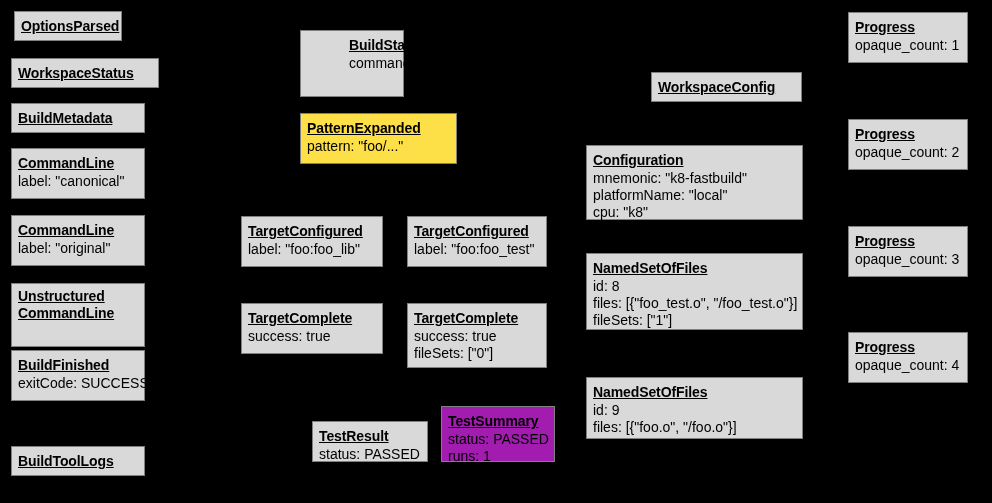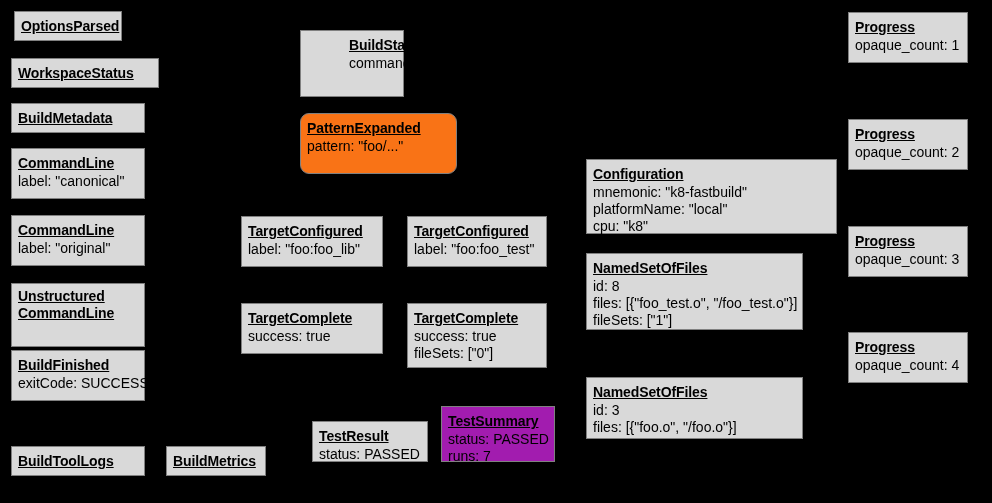--- a/index.html
+++ b/index.html
@@ -60,59 +60,59 @@
         <span class="node-field">label: "canonical"</span>
       </div></div>
     <div class="node" style="left: 11px; top: 215px; width: 134px; height: 51px; background: rgb(217, 217, 217); border-color: rgb(128, 128, 128); color: rgb(0, 0, 0);"><span class="node-title">CommandLine</span><div class="node-fields">
         <span class="node-field">label: "original"</span>
       </div></div>
     <div class="node title-only" style="left: 11px; top: 283px; width: 134px; height: 64px; background: rgb(217, 217, 217); border-color: rgb(128, 128, 128); color: rgb(0, 0, 0);"><span class="node-title wrap">Unstructured CommandLine</span></div>
     <div class="node" style="left: 11px; top: 350px; width: 134px; height: 51px; background: rgb(217, 217, 217); border-color: rgb(128, 128, 128); color: rgb(0, 0, 0);"><span class="node-title">BuildFinished</span><div class="node-fields">
         <span class="node-field">exitCode: SUCCESS</span>
       </div></div>
     <div class="node title-only" style="left: 11px; top: 446px; width: 134px; height: 30px; background: rgb(217, 217, 217); border-color: rgb(128, 128, 128); color: rgb(0, 0, 0);"><span class="node-title">BuildToolLogs</span></div>
-    <div class="node title-only" style="left: 166px; top: 446px; width: 100px; height: 30px; background: rgb(217, 217, 217); border-color: rgb(128, 128, 128); color: rgb(0, 0, 0);"><span class="node-title">BuildMetrics</span></div>
     <div class="node" style="left: 300px; top: 30px; width: 104px; height: 67px; background: rgb(217, 217, 217); border-color: rgb(128, 128, 128); color: rgb(0, 0, 0); padding-left: 48px;"><span class="node-title">BuildStarted</span><div class="node-fields">
         <span class="node-field">command: test</span>
       </div></div>
-    <div class="node" style="left: 300px; top: 113px; width: 157px; height: 61px; background: #f97316; border-color: rgb(128, 128, 128); color: rgb(0, 0, 0); border-radius: 9px;"><span class="node-title">PatternExpanded</span><div class="node-fields">
+    <div class="node" style="left: 300px; top: 113px; width: 157px; height: 51px; background: #fde047; border-color: rgb(128, 128, 128); color: rgb(0, 0, 0);"><span class="node-title">PatternExpanded</span><div class="node-fields">
         <span class="node-field">pattern: "foo/..."</span>
       </div></div>
     <div class="node" style="left: 241px; top: 216px; width: 142px; height: 51px; background: rgb(217, 217, 217); border-color: rgb(128, 128, 128); color: rgb(0, 0, 0);"><span class="node-title">TargetConfigured</span><div class="node-fields">
         <span class="node-field">label: "foo:foo_lib"</span>
       </div></div>
     <div class="node" style="left: 407px; top: 216px; width: 140px; height: 51px; background: rgb(217, 217, 217); border-color: rgb(128, 128, 128); color: rgb(0, 0, 0);"><span class="node-title">TargetConfigured</span><div class="node-fields">
         <span class="node-field">label: "foo:foo_test"</span>
       </div></div>
     <div class="node" style="left: 241px; top: 303px; width: 142px; height: 51px; background: rgb(217, 217, 217); border-color: rgb(128, 128, 128); color: rgb(0, 0, 0);"><span class="node-title">TargetComplete</span><div class="node-fields">
         <span class="node-field">success: true</span>
       </div></div>
     <div class="node" style="left: 407px; top: 303px; width: 140px; height: 65px; background: rgb(217, 217, 217); border-color: rgb(128, 128, 128); color: rgb(0, 0, 0);"><span class="node-title">TargetComplete</span><div class="node-fields">
         <span class="node-field">success: true</span>
         <span class="node-field">fileSets: ["0"]</span>
       </div></div>
     <div class="node" style="left: 312px; top: 421px; width: 116px; height: 41px; background: rgb(217, 217, 217); border-color: rgb(128, 128, 128); color: rgb(0, 0, 0);"><span class="node-title">TestResult</span><div class="node-fields">
         <span class="node-field">status: PASSED</span>
       </div></div>
     <div class="node" style="left: 441px; top: 406px; width: 114px; height: 56px; background: #a21caf; border-color: rgb(128, 128, 128); color: rgb(0, 0, 0);"><span class="node-title">TestSummary</span><div class="node-fields">
         <span class="node-field">status: PASSED</span>
-        <span class="node-field">runs: 7</span>
+        <span class="node-field">runs: 1</span>
       </div></div>
-    <div class="node" style="left: 586px; top: 159px; width: 251px; height: 75px; background: rgb(217, 217, 217); border-color: rgb(128, 128, 128); color: rgb(0, 0, 0);"><span class="node-title">Configuration</span><div class="node-fields">
+    <div class="node title-only" style="left: 651px; top: 72px; width: 151px; height: 30px; background: rgb(217, 217, 217); border-color: rgb(128, 128, 128); color: rgb(0, 0, 0);"><span class="node-title">WorkspaceConfig</span></div>
+    <div class="node" style="left: 586px; top: 145px; width: 217px; height: 75px; background: rgb(217, 217, 217); border-color: rgb(128, 128, 128); color: rgb(0, 0, 0);"><span class="node-title">Configuration</span><div class="node-fields">
         <span class="node-field">mnemonic: "k8-fastbuild"</span>
         <span class="node-field">platformName: "local"</span>
         <span class="node-field">cpu: "k8"</span>
       </div></div>
     <div class="node" style="left: 586px; top: 253px; width: 217px; height: 77px; background: rgb(217, 217, 217); border-color: rgb(128, 128, 128); color: rgb(0, 0, 0);"><span class="node-title">NamedSetOfFiles</span><div class="node-fields">
         <span class="node-field">id: 8</span>
         <span class="node-field">files: [{"foo_test.o", "/foo_test.o"}]</span>
         <span class="node-field">fileSets: ["1"]</span>
       </div></div>
     <div class="node" style="left: 586px; top: 377px; width: 217px; height: 62px; background: rgb(217, 217, 217); border-color: rgb(128, 128, 128); color: rgb(0, 0, 0);"><span class="node-title">NamedSetOfFiles</span><div class="node-fields">
-        <span class="node-field">id: 3</span>
+        <span class="node-field">id: 9</span>
         <span class="node-field">files: [{"foo.o", "/foo.o"}]</span>
       </div></div>
     <div class="node" style="left: 848px; top: 12px; width: 120px; height: 51px; background: rgb(217, 217, 217); border-color: rgb(128, 128, 128); color: rgb(0, 0, 0);"><span class="node-title">Progress</span><div class="node-fields">
         <span class="node-field">opaque_count: 1</span>
       </div></div>
     <div class="node" style="left: 848px; top: 119px; width: 120px; height: 51px; background: rgb(217, 217, 217); border-color: rgb(128, 128, 128); color: rgb(0, 0, 0);"><span class="node-title">Progress</span><div class="node-fields">
         <span class="node-field">opaque_count: 2</span>
       </div></div>
     <div class="node" style="left: 848px; top: 226px; width: 120px; height: 51px; background: rgb(217, 217, 217); border-color: rgb(128, 128, 128); color: rgb(0, 0, 0);"><span class="node-title">Progress</span><div class="node-fields">
         <span class="node-field">opaque_count: 3</span>

